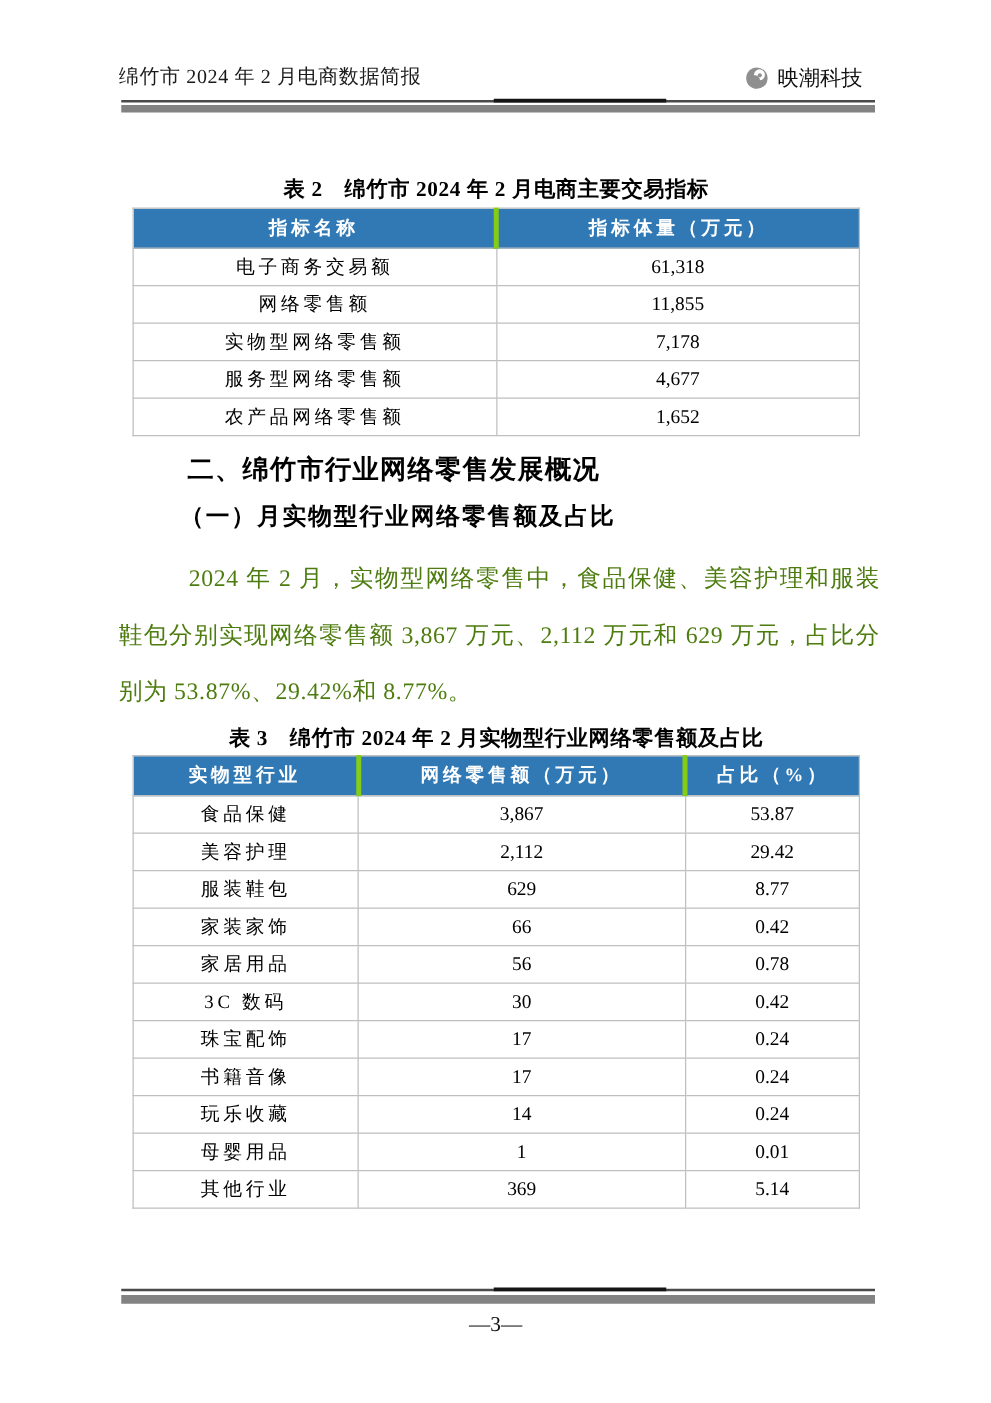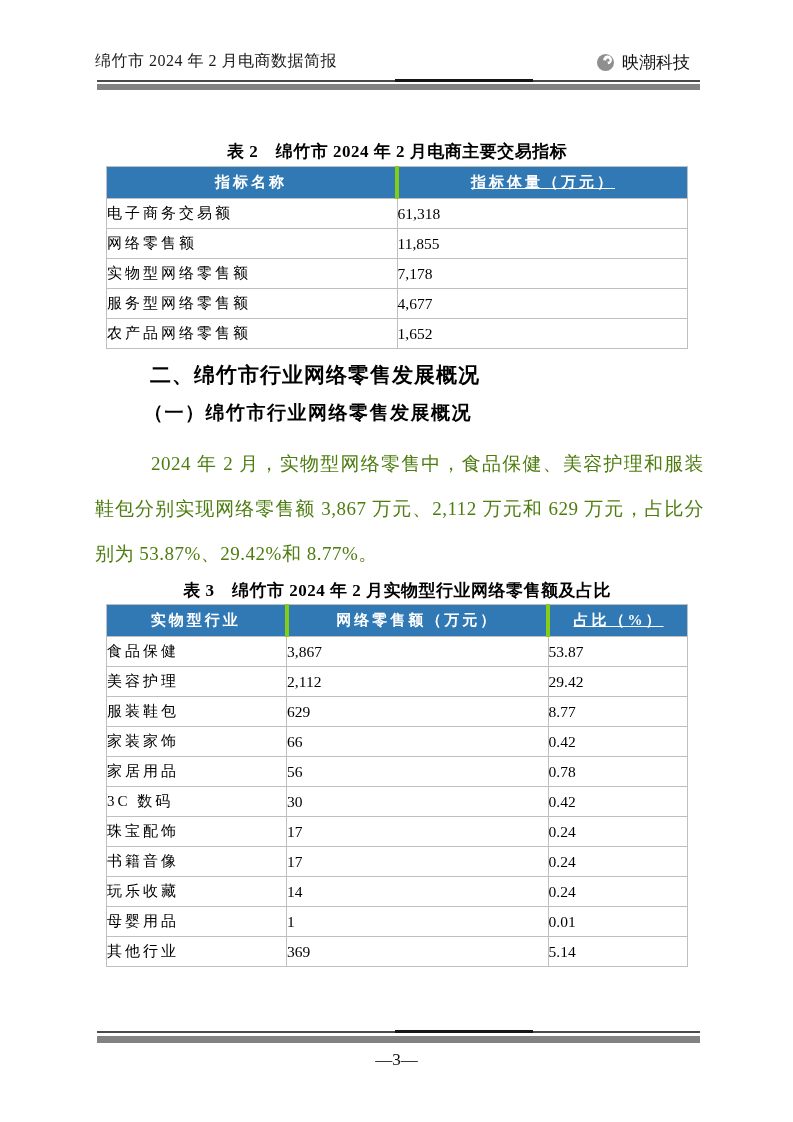--- a/index.html
+++ b/index.html
@@ -58,24 +58,24 @@
     border: 1px solid #bfbfbf;
   }
   #table2 { top: 166px; }
   #table3 { top: 604px; }
   th {
     background: #3079B4; color: #ffffff;
     font-weight: bold; font-size: 15px; letter-spacing: 3px;
     height: 32px; text-align: center; vertical-align: middle;
     border-right: 4px solid #84cc16;
   }
-  th:last-child { border-right: none; text-decoration: underline; }
+  th:last-child { border-right: none; }
   td {
     border: 1px solid #bfbfbf;
-    height: 30px; vertical-align: middle;
+    height: 30px; text-align: center; vertical-align: middle;
     font-size: 15px; color: #000;
   }
   td:first-child { letter-spacing: 3px; }
   td.num { letter-spacing: 0; font-size: 15.5px; }
 
   
   .h2 {
     left: 150px; top: 361px;
     font-family: "Liberation Sans", "DejaVu Sans", sans-serif;
     font-weight: bold; font-size: 21px; letter-spacing: 1px; color: #000;
@@ -143,21 +143,21 @@
         <td class="num">4,677</td>
       </tr>
       <tr>
         <td>农产品网络零售额</td>
         <td class="num">1,652</td>
       </tr>
     </tbody>
 </table>
 
 <div class="abs h2">二、绵竹市行业网络零售发展概况</div>
-<div class="abs h3">（一）绵竹市行业网络零售发展概况</div>
+<div class="abs h3">（一）月实物型行业网络零售额及占比</div>
 <div class="abs para">2024 年 2 月，实物型网络零售中，食品保健、美容护理和服装鞋包分别实现网络零售额 3,867 万元、2,112 万元和 629 万元，占比分别为 53.87%、29.42%和 8.77%。</div>
 
 <div class="abs tbl-caption cap-3">表 3　绵竹市 2024 年 2 月实物型行业网络零售额及占比</div>
 
 <table id="table3">
   <colgroup>
       <col style="width:31%">
       <col style="width:45%">
       <col style="width:24%">
     </colgroup>

